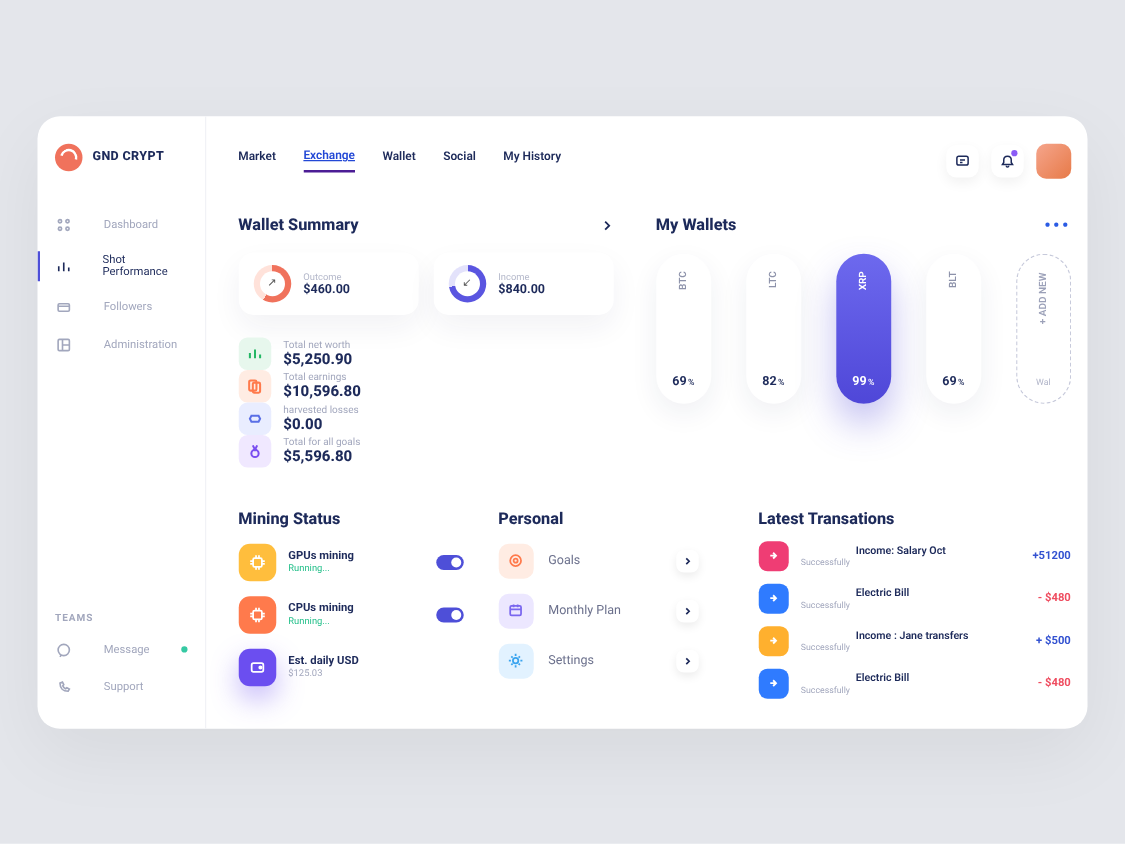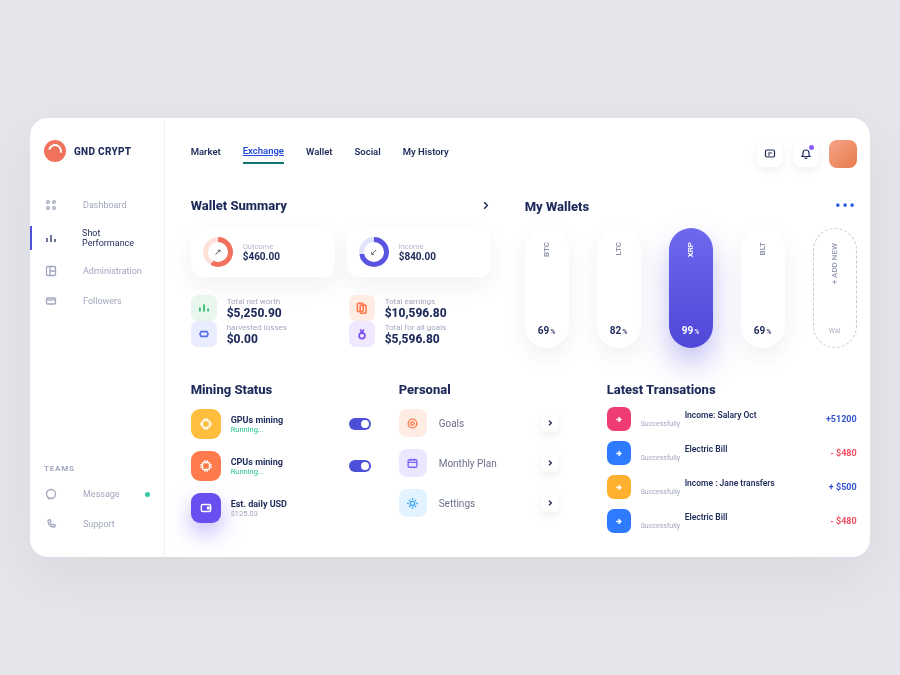--- a/index.html
+++ b/index.html
@@ -17,21 +17,21 @@
 .nav li.active { color: #1d2a5a; }
 .nav li.active::before { content:""; position:absolute; left:0; top:6px; bottom:6px; width:2px; background:#4e4fd8; }
 .nav .ico { width: 14px; height: 14px; display:inline-flex; align-items:center; justify-content:center; }
 .teams-label { font-size: 8px; font-weight:700; color:#a2a7bd; letter-spacing:.8px; padding: 0 14px 6px; margin-top:auto; }
 .badge-dot { width:5px; height:5px; border-radius:50%; background:#35c9a3; margin-left:auto; }
 
 
 .main { flex:1; padding: 22px 26px 24px 26px; }
 .topbar { display:flex; align-items:center; gap:22px; }
 .tab { font-size: 9.5px; font-weight:600; color:#1d2a5a; cursor:pointer; padding-bottom:6px; }
-.tab.active { color:#2348d6; border-bottom:2px solid #0f766e;text-decoration:underline; }
+.tab.active { color:#2348d6; border-bottom:2px solid #4c1d95;text-decoration:underline; }
 .top-actions { margin-left:auto; display:flex; align-items:center; gap:10px; }
 .pill { width:26px; height:26px; border-radius:8px; background:#fff; box-shadow:0 4px 10px rgba(0,0,0,.06); display:flex; align-items:center; justify-content:center; color:#1d2a5a; cursor:pointer; position:relative; }
 .pill .notif { position:absolute; top:4px; right:5px; width:5px; height:5px; border-radius:50%; background:#8b5cf6; }
 .avatar { width:28px; height:28px; border-radius:8px; background: linear-gradient(135deg,#f5a58c,#e77a48); }
 
 .grid-top { display:flex; gap:34px; margin-top:30px; }
 .col-left { width: 300px; }
 .col-right { flex:1; }
 
 .sec-title { font-size: 13px; font-weight:800; color:#1d2a5a; display:flex; align-items:center; }
@@ -39,21 +39,21 @@
 
 .summary-cards { display:flex; gap:12px; margin-top:14px; }
 .sum-card { flex:1; background:#fff; border-radius:12px; padding:10px 12px; box-shadow:0 10px 24px rgba(30,40,90,.06); display:flex; align-items:center; gap:10px; }
 .ring { width:30px; height:30px; border-radius:50%; display:flex; align-items:center; justify-content:center; }
 .ring.orange { background: conic-gradient(#f0725c 0 210deg, #ffe2da 210deg 360deg); }
 .ring.purple { background: conic-gradient(#5a55e0 0 260deg, #e3e2fb 260deg 360deg); }
 .ring-inner { width:20px; height:20px; border-radius:50%; background:#fff; display:flex; align-items:center; justify-content:center; font-size:9px; color:#555; }
 .mini-label { font-size:7.5px; color:#b4b8ca; }
 .mini-val { font-size:10px; font-weight:700; color:#1d2a5a; }
 
-.stat-grid { display:grid; grid-template-columns:1fr 1fr; gap:0 16px; margin-top:18px; }
+.stat-grid { display:grid; grid-template-columns:1fr; gap:0 16px; margin-top:18px; }
 .stat { display:flex; gap:10px; align-items:center; }
 .stat-ico { width:26px; height:26px; border-radius:7px; display:flex; align-items:center; justify-content:center; font-size:12px; }
 .stat-lab { font-size:8px; color:#a2a7bd; }
 .stat-val { font-size:12px; font-weight:800; color:#1d2a5a; }
 
 .wallets-head { display:flex; align-items:center; }
 .dots { margin-left:auto; color:#2b5be4; font-size:14px; letter-spacing:2px; cursor:pointer; }
 .wallet-row { display:flex; gap:28px; margin-top:14px; }
 .wal { width:44px; height:120px; border-radius:22px; background:#fff; box-shadow:0 8px 22px rgba(30,40,90,.07); display:flex; flex-direction:column; align-items:center; justify-content:space-between; padding:14px 0 12px; }
 .wal.active { background: linear-gradient(180deg,#6d69ee,#4f47d8); color:#fff; box-shadow:0 16px 30px rgba(79,71,216,.35); }
@@ -123,34 +123,34 @@
           <span class="ico">
             <svg width="12" height="12" viewBox="0 0 12 12" fill="none" stroke="currentColor" stroke-width="1.3">
               <path d="M2 10V6M6 10V3M10 10V7"></path>
             </svg>
           </span>
           <span>Shot Performance</span>
         </li>
       <li>
           <span class="ico">
             <svg width="12" height="12" viewBox="0 0 12 12" fill="none" stroke="currentColor" stroke-width="1.3">
+              <rect x="1.5" y="3" width="9" height="6" rx="1"></rect>
+              <path d="M1.5 5h9"></path>
+            </svg>
+          </span>
+          <span>Followers</span>
+        </li>
+      <li>
+          <span class="ico">
+            <svg width="12" height="12" viewBox="0 0 12 12" fill="none" stroke="currentColor" stroke-width="1.3">
               <rect x="1.5" y="1.5" width="9" height="9" rx="1"></rect>
               <path d="M5 1.5v9M5 6h5.5"></path>
             </svg>
           </span>
           <span>Administration</span>
-        </li>
-      <li>
-          <span class="ico">
-            <svg width="12" height="12" viewBox="0 0 12 12" fill="none" stroke="currentColor" stroke-width="1.3">
-              <rect x="1.5" y="3" width="9" height="6" rx="1"></rect>
-              <path d="M1.5 5h9"></path>
-            </svg>
-          </span>
-          <span>Followers</span>
         </li>
     </ul>
 
     <div class="teams-label">TEAMS</div>
     <ul class="nav">
       <li>
           <span class="ico">
             <svg width="12" height="12" viewBox="0 0 12 12" fill="none" stroke="currentColor" stroke-width="1.3">
               <circle cx="6" cy="6" r="4.5"></circle>
               <path d="M4 10l-1 1.5"></path>

